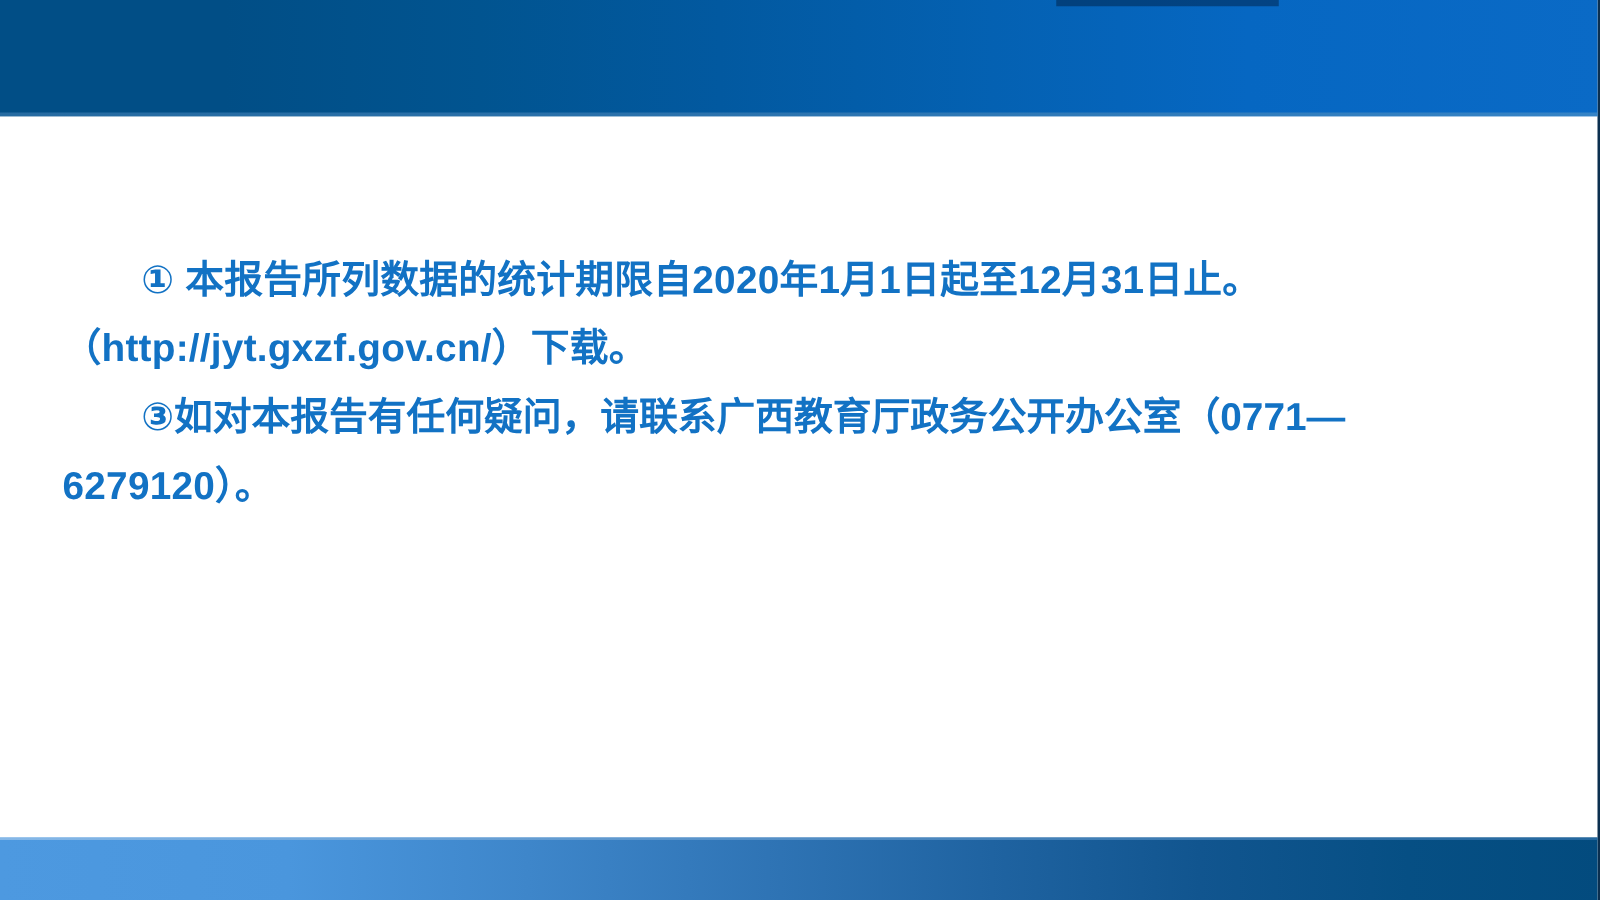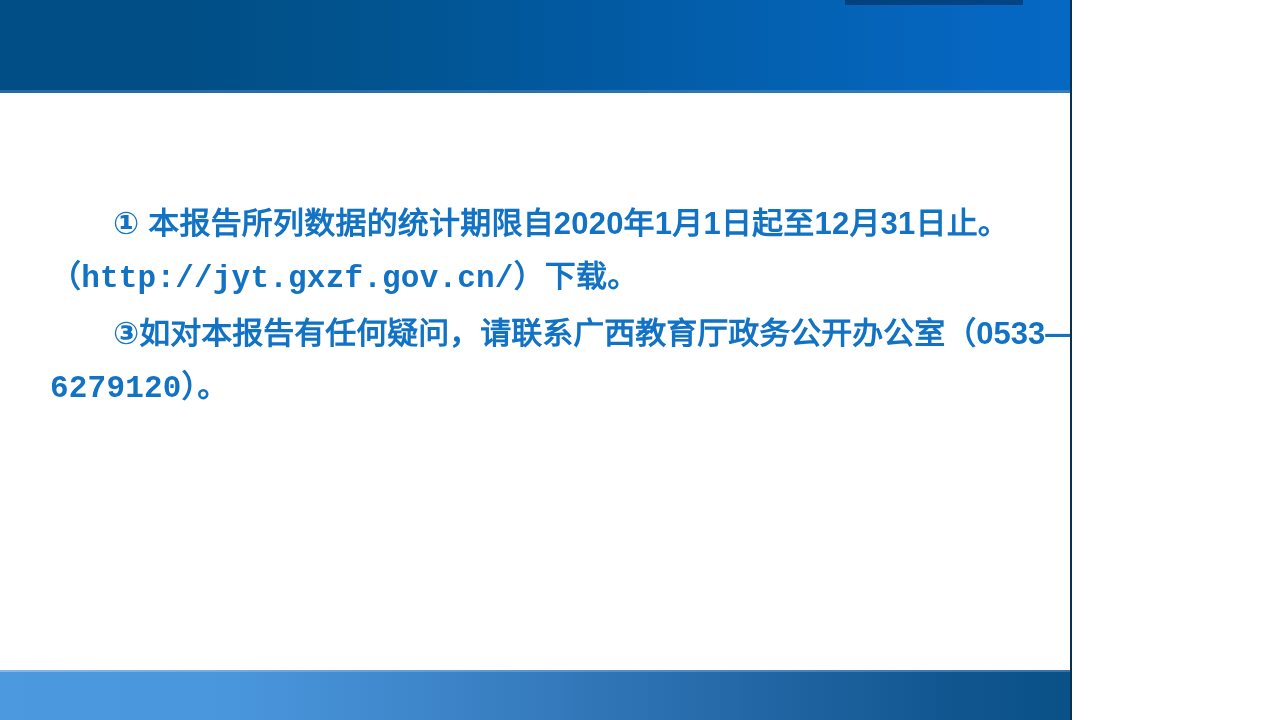--- a/index.html
+++ b/index.html
@@ -10,21 +10,21 @@
   }
   body {
     width: 1280px;
     height: 720px;
     overflow: hidden;
     font-family: "Liberation Sans", "DejaVu Sans", sans-serif;
   }
 
   .slide {
     position: relative;
-    width: 1072px;
+    width: 1280px;
     height: 720px;
     background: #ffffff;
     box-sizing: border-box;
     border-right: 2px solid #0b2f4f;
     overflow: hidden;
   }
 
   
   .top-banner {
     position: absolute;
@@ -84,21 +84,20 @@
   .para.spread {
     padding-left: 63px;
     letter-spacing: 11.5px;
   }
   .para.tight-indent {
     padding-left: 63px;
     letter-spacing: 0px;
   }
   .para.flush {
     padding-left: 0px;
-    font-family: Liberation Mono, monospace;
   }
 
   
   .bottom-banner {
     position: absolute;
     left: 0;
     top: 670px;
     width: 1280px;
     height: 50px;
     background: linear-gradient(90deg,
@@ -133,21 +132,21 @@
     <div class="top-banner-strip"></div>
     <div class="top-banner-hairline"></div>
   </div>
 
   <div class="content">
     <div class="para indent">① 本报告所列数据的统计期限自2020年1月1日起至12月31日止。</div>
 
 
     <div class="para flush">（http://jyt.gxzf.gov.cn/）下载。</div>
 
-    <div class="para tight-indent">③如对本报告有任何疑问，请联系广西教育厅政务公开办公室（0533—</div>
+    <div class="para tight-indent">③如对本报告有任何疑问，请联系广西教育厅政务公开办公室（0771—</div>
 
     <div class="para flush">6279120）。</div>
   </div>
 
   <div class="bottom-banner">
     <div class="bottom-banner-hairline"></div>
   </div>
 
 </div>
 

